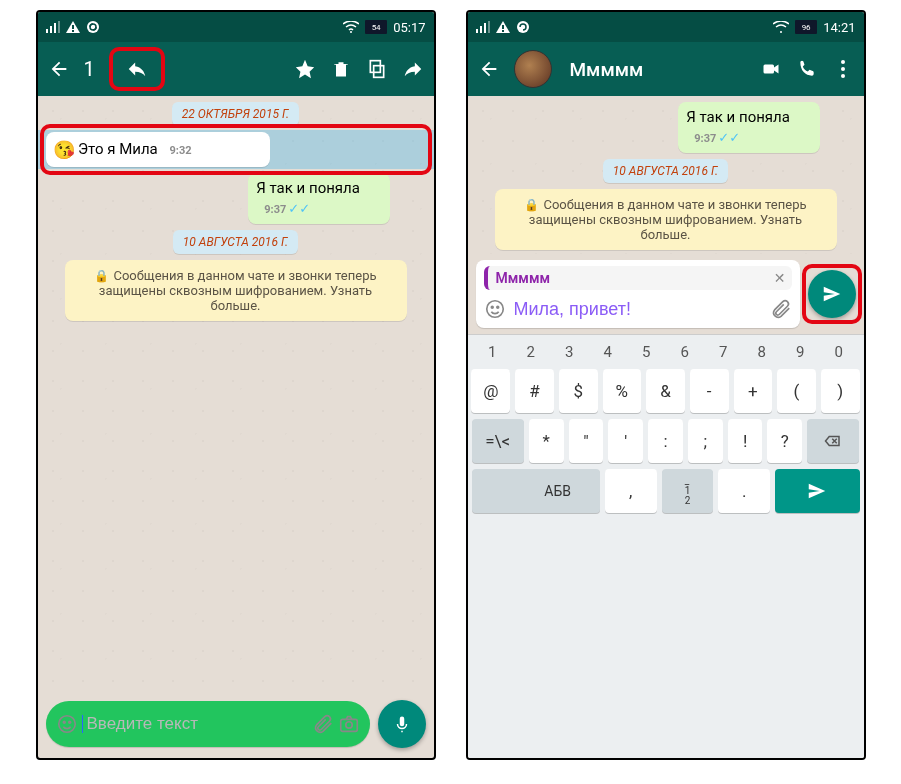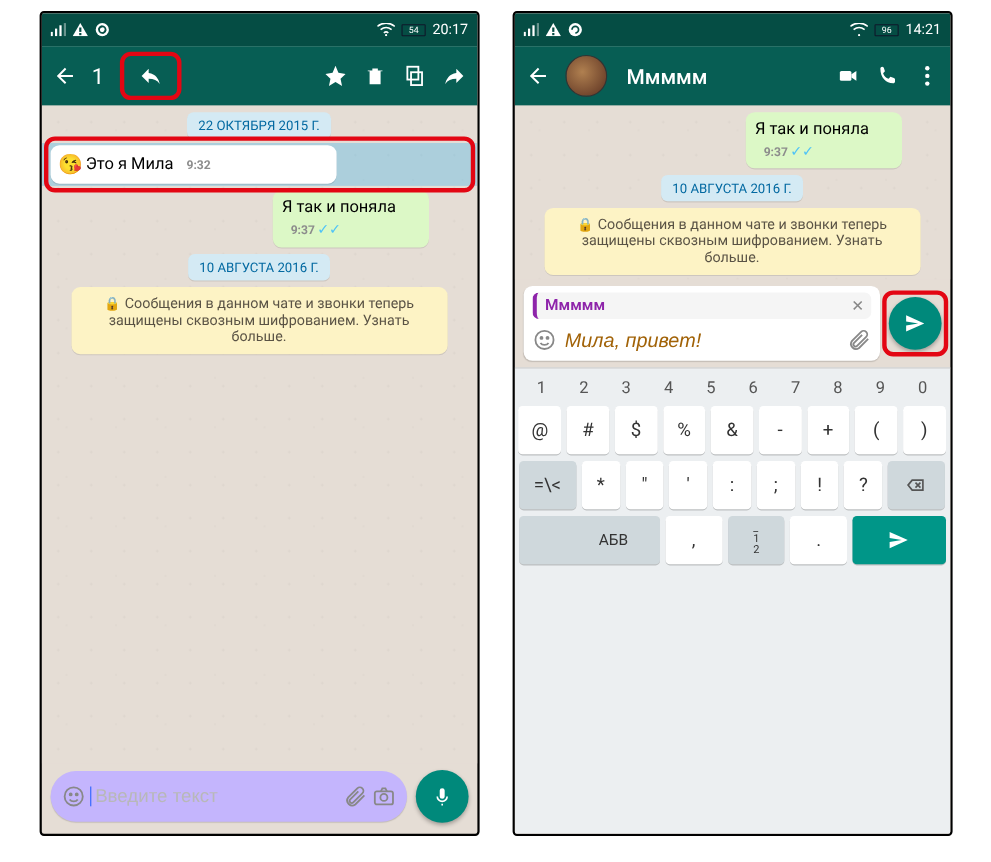--- a/index.html
+++ b/index.html
@@ -29,21 +29,21 @@
     background: #054d44;
     color: #fff;
     display: flex;
     align-items: center;
     padding: 0 8px;
     font-size: 13px;
     justify-content: space-between;
   }
   .status-left, .status-right { display: flex; align-items: center; gap: 6px; }
   .status-item { display: inline-flex; align-items: center; }
-  .battery-box { border:1px solid #0f172a; width:22px; height:11px; font-size:8px; display:inline-flex; align-items:center; justify-content:center; border-radius:1px;}
+  .battery-box { border:7px solid #0f172a; width:22px; height:11px; font-size:8px; display:inline-flex; align-items:center; justify-content:center; border-radius:1px;}
   
   .header {
     height: 54px;
     background: #075e54;
     color: #fff;
     display: flex;
     align-items: center;
     padding: 0 10px;
     gap: 14px;
   }
@@ -65,25 +65,26 @@
     gap: 6px;
     background-color: #e5ddd5;
     background-image:
       radial-gradient(rgba(0,0,0,0.03) 1px, transparent 1px),
       radial-gradient(rgba(0,0,0,0.02) 1px, transparent 1px);
     background-size: 30px 30px, 45px 45px;
   }
   .date-chip {
     align-self: center;
     background: #d4eaf4;
-    color: #0369a1;
+    color: #c2410c;
     font-size: 12px;
     padding: 5px 10px;
     border-radius: 6px;
     box-shadow: 0 1px 0 rgba(0,0,0,0.1);
+    font-style: italic;
   }
   .msg {
     max-width: 80%;
     padding: 6px 8px 6px 8px;
     border-radius: 8px;
     box-shadow: 0 1px 0 rgba(0,0,0,0.1);
     position: relative;
     font-size: 15px;
     line-height: 1.3;
   }
@@ -125,21 +126,21 @@
   .encryption-box .lock { font-size:12px; margin-right:4px; color:#8a7f3e;}
   
   .input-bar {
     display:flex;
     align-items:center;
     gap:8px;
     padding:6px 8px 10px 8px;
   }
   .input-field {
     flex:1;
-    background:#c4b5fd;
+    background:#22c55e;
     border-radius:24px;
     display:flex;
     align-items:center;
     padding:6px 10px;
     gap:4px;
     box-shadow: 0 1px 1px rgba(0,0,0,0.15);
     min-height:46px;
   }
   .input-field input {
     flex:1;
@@ -253,21 +254,21 @@
         <svg width="16" height="12" viewBox="0 0 16 12">
             <path d="M0 3 Q8 -3 16 3" stroke="#fff" fill="none" stroke-width="1.5"></path>
             <path d="M3 6 Q8 2 13 6" stroke="#fff" fill="none" stroke-width="1.5"></path>
             <path d="M6 9 Q8 7 10 9" stroke="#fff" fill="none" stroke-width="1.5"></path>
             <circle cx="8" cy="11" r="1" fill="#fff"></circle>
           </svg>
       </span>
       <span class="battery-box">
           <span>54</span>
         </span>
-      <span>20:17</span>
+      <span>05:17</span>
     </div>
   </div>
 
   <div class="header">
     <span class="icon">
       <svg width="22" height="22" viewBox="0 0 24 24" fill="#fff">
           <path d="M20 11H7.8l5.6-5.6L12 4l-8 8 8 8 1.4-1.4L7.8 13H20z"></path>
         </svg>
     </span>
     <span class="count">1</span>
@@ -298,21 +299,21 @@
           <path d="M14 9V5l7 7-7 7v-4.1c-5 0-8.5 1.6-11 5.1 1-5 4-10 11-11z"></path>
         </svg>
     </span>
   </div>
 
   <div class="chat-area">
     <div class="date-chip">22 ОКТЯБРЯ 2015 Г.</div>
 
     <div class="selected-row">
       <div class="selected-highlight-frame"></div>
-      <div class="msg in" style="width:260px;">
+      <div class="msg in" style="width:224px;">
         <span class="emoji">😘</span><span>Это я Мила</span>
         <span class="time">9:32</span>
       </div>
     </div>
 
     <div style="align-self:flex-end;">
       <div class="msg out">
         <span>Я так и поняла</span>
         <span class="time">9:37</span><span class="check">✓✓</span>
       </div>
@@ -448,21 +449,21 @@
       </div>
       <div class="input-row-in-stack">
         <span class="icon-grey">
           <svg width="22" height="22" viewBox="0 0 24 24" fill="none" stroke="#888" stroke-width="1.8">
               <circle cx="12" cy="12" r="9"></circle>
               <circle cx="9" cy="10" r="1" fill="#888"></circle>
               <circle cx="15" cy="10" r="1" fill="#888"></circle>
               <path d="M8 15c1 1.5 2.5 2 4 2s3-.5 4-2"></path>
             </svg>
         </span>
-        <input style="color: #a16207; font-style: italic;" value="Мила, привет!">
+        <input style="color: #8b5cf6;" value="Мила, привет!">
         <span class="icon-grey">
           <svg width="22" height="22" viewBox="0 0 24 24" fill="none" stroke="#888" stroke-width="1.8">
               <path d="M21 11l-9 9a5 5 0 01-7-7l9-9a3.5 3.5 0 015 5l-9 9a2 2 0 01-3-3l8-8"></path>
             </svg>
         </span>
       </div>
     </div>
     <div class="send-highlight-wrap">
       <div class="red-highlight"></div>
       <div class="fab">

